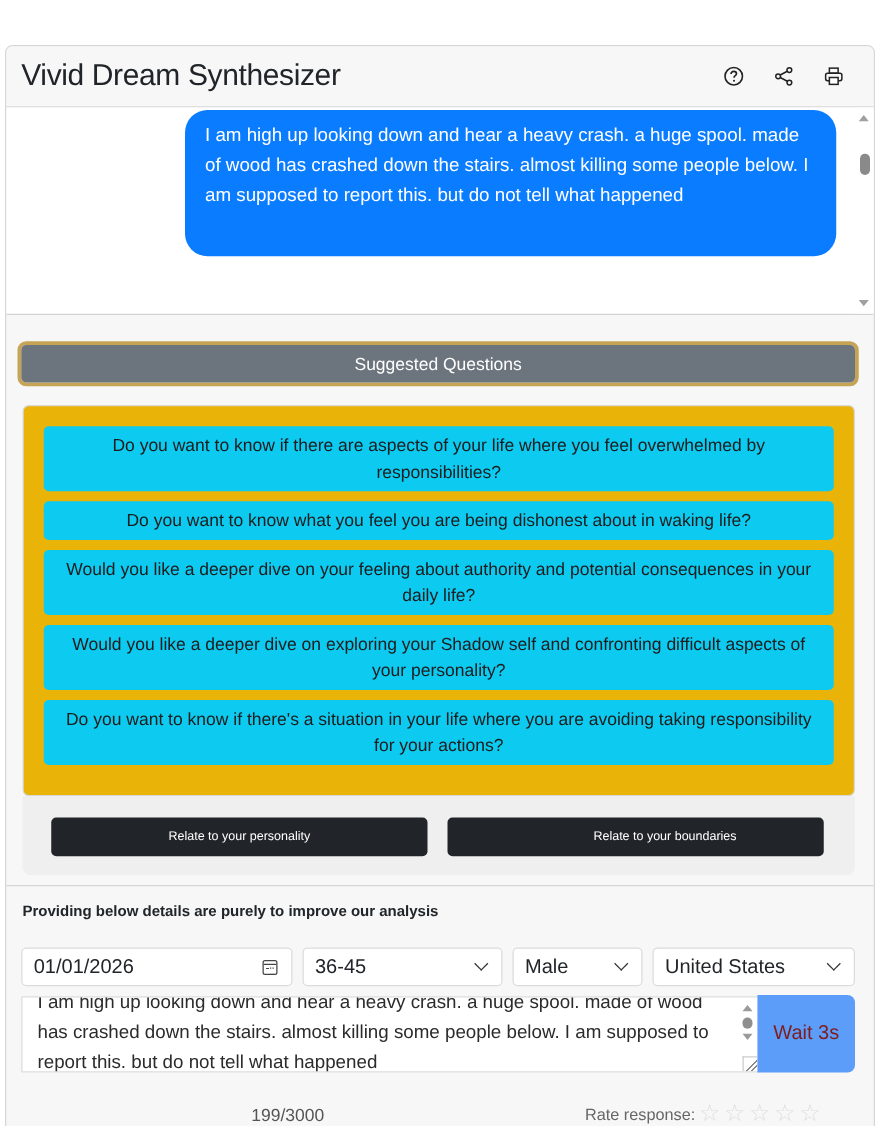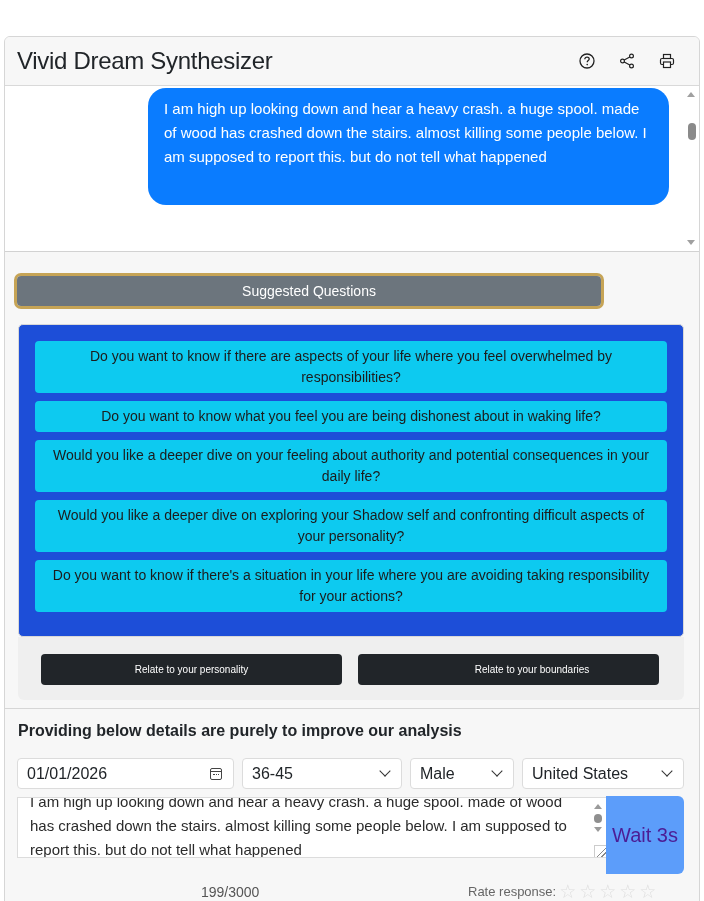--- a/index.html
+++ b/index.html
@@ -28,46 +28,46 @@
     position: absolute; left: 13px; top: 127px; width: 521px; height: 60px;
     background: #f0eff0; border-radius: 18px; padding: 8px 16px;
   }
   .bot-msg h3 { font-size: 20px; font-weight: normal; color: #1b1b1b; }
   .scrollbar { position: absolute; right: 0; top: 0; width: 15px; height: 100%; background: #fff; }
   .sb-up, .sb-down { position: absolute; left: 3px; width: 0; height: 0; border-left: 4px solid transparent; border-right: 4px solid transparent; }
   .sb-up { top: 6px; border-bottom: 5px solid #a0a0a0; }
   .sb-down { bottom: 6px; border-top: 5px solid #a0a0a0; }
   .sb-thumb { position: absolute; left: 4px; top: 37px; width: 8px; height: 17px; background: #8a8a8a; border-radius: 4px; }
   .sq-wrap {
-    position: absolute; left: 9px; top: 236px; width: 590px; height: 36px;
+    position: absolute; left: 9px; top: 236px; width: 673px; height: 36px;
     border: 3px solid #c6a456; border-radius: 7px; background: #fff;
   }
   .sq-btn {
     width: 100%; height: 100%; background: #6c757d; color: #fff; border-radius: 4px;
     display: flex; align-items: center; justify-content: center; font-size: 14px; cursor: pointer;
   }
   .q-card {
     position: absolute; left: 13px; top: 287px; width: 666px; height: 313px;
-    background: #1d4ed8; border: 1px solid #d8d8d8; border-radius: 5px;
+    background: #eab308; border: 1px solid #d8d8d8; border-radius: 5px;
   }
   .q-btn {
     position: absolute; left: 16px; width: 632px; background: #0dcaf0; color: #1c1c1c;
     border-radius: 4px; font-size: 14px; line-height: 21px; text-align: center;
     display: flex; align-items: center; justify-content: center; padding: 0 14px; cursor: pointer;
   }
   .relate-bar {
     position: absolute; left: 13px; top: 600px; width: 666px; height: 63px;
     background: #efefef; border-radius: 0 0 6px 6px;
   }
   .relate-btn {
     position: absolute; top: 17px; width: 301px; height: 31px; background: #212529; color: #fff;
     border-radius: 4px; font-size: 10px; display: flex; align-items: center; justify-content: center; cursor: pointer;
   }
   .divider { position: absolute; left: 0; top: 671px; width: 100%; height: 1px; background: #d6d6d6; }
-  .details-label { position: absolute; left: 13px; top: 685px; font-size: 16px; font-weight: bold; color: #212529; }
+  .details-label { position: absolute; left: 13px; top: 685px; font-size: 12px; font-weight: bold; color: #212529; }
   .field {
     position: absolute; top: 721px; height: 31px; background: #fff; border: 1px solid #dcdcdc;
     border-radius: 4px; font-size: 16px; color: #212529; display: flex; align-items: center; padding-left: 9px;
   }
   .chev { position: absolute; right: 12px; top: 8px; width: 8px; height: 8px; border-right: 1.6px solid #333; border-bottom: 1.6px solid #333; transform: rotate(45deg); }
   .cal { position: absolute; right: 11px; top: 9px; width: 12px; height: 12px; border: 1.4px solid #444; border-radius: 2px; }
   .cal::before { content: ""; position: absolute; left: 0; top: 2px; width: 100%; height: 1.4px; background: #444; }
   .cal::after { content: ""; position: absolute; left: 2px; top: 5px; width: 6px; height: 4px; border-top: 1.4px dotted #444; border-bottom: 1.4px dotted #444; }
   .textarea-wrap {
     position: absolute; left: 12px; top: 760px; width: 590px; height: 61px;
@@ -76,22 +76,22 @@
   .textarea {
     position: absolute; left: 12px; top: -8px; width: 560px; font-size: 15px; line-height: 24px; color: #2b2b2b;
     font-family: "Liberation Sans", sans-serif; border: none; resize: none; background: transparent;
   }
   .ta-scroll { position: absolute; right: 2px; top: 0; width: 12px; height: 100%; }
   .ta-up { position: absolute; left: 2px; top: 6px; border-left: 4px solid transparent; border-right: 4px solid transparent; border-bottom: 5px solid #9a9a9a; }
   .ta-thumb { position: absolute; left: 2px; top: 16px; width: 8px; height: 9px; background: #8f8f8f; border-radius: 4px; }
   .ta-down { position: absolute; left: 2px; top: 29px; border-left: 4px solid transparent; border-right: 4px solid transparent; border-top: 5px solid #9a9a9a; }
   .ta-resize { position: absolute; right: 0; bottom: 0; width: 12px; height: 12px; border-left: 1px solid #ccc; border-top: 1px solid #ccc; background: linear-gradient(135deg, transparent 55%, #888 55%, #888 62%, transparent 62%, transparent 75%, #888 75%, #888 82%, transparent 82%); }
   .wait-btn {
-    position: absolute; left: 601px; top: 759px; width: 78px; height: 78px; background: #5c9dfa;
-    color: #4c1d95; border-radius: 0 6px 6px 0; font-size: 20px; display: flex; align-items: center; justify-content: center; cursor: pointer;
+    position: absolute; left: 601px; top: 759px; width: 78px; height: 62px; background: #5c9dfa;
+    color: #7f1d1d; border-radius: 0 6px 6px 0; font-size: 16px; display: flex; align-items: center; justify-content: center; cursor: pointer;
   }
   .counter { position: absolute; left: 196px; top: 847px; font-size: 14px; color: #555; }
   .rate { position: absolute; left: 463px; top: 847px; font-size: 13px; color: #666; display: flex; align-items: center; }
   .star { font-size: 19px; color: #dedede; margin-left: 3px; line-height: 14px; cursor: pointer; }
 </style>
 </head>
 <body>
 
 <div class="frame">
 

